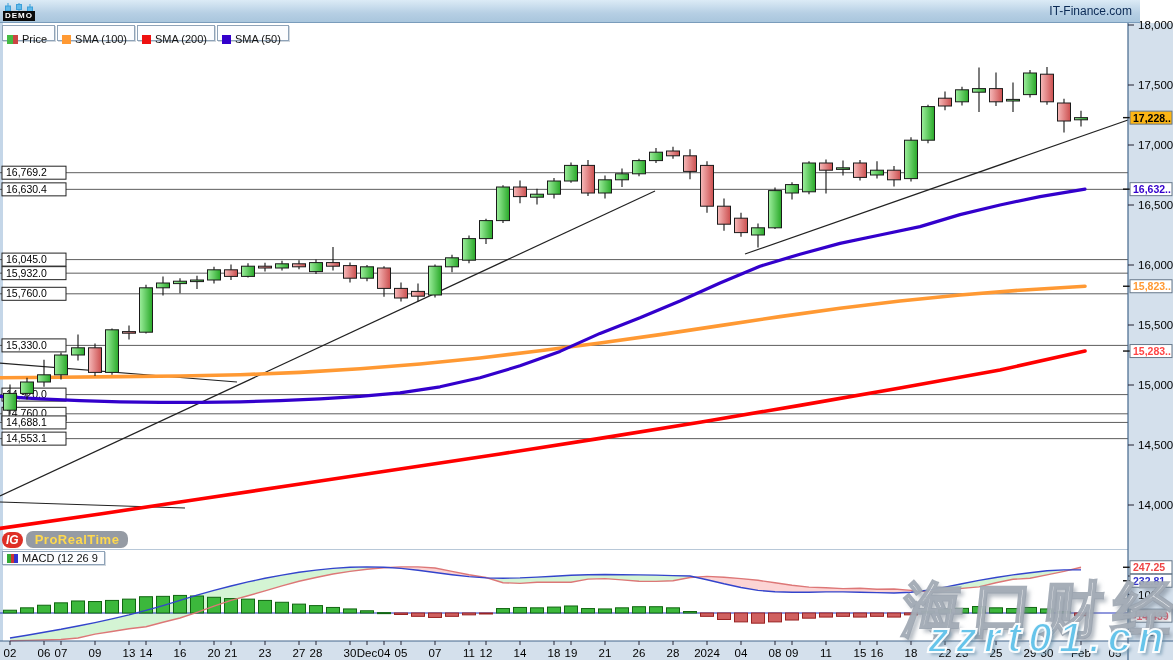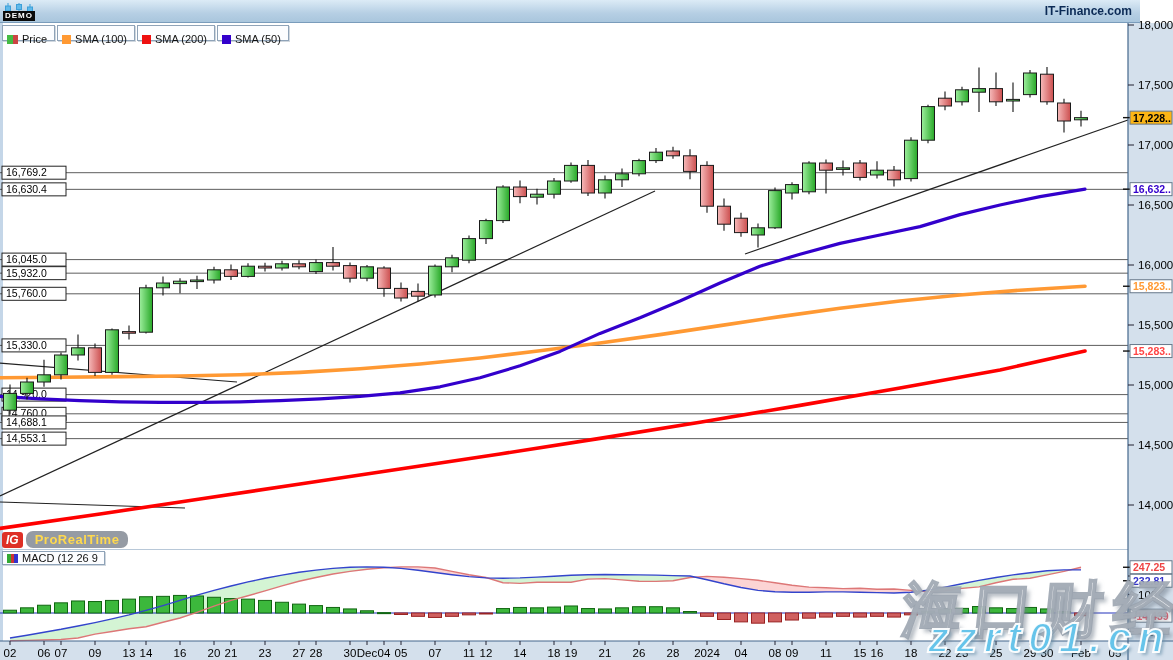--- a/index.html
+++ b/index.html
@@ -7,33 +7,33 @@
   .screen{position:relative;width:1173px;height:660px;background:#fff;overflow:hidden;
           font-family:"Liberation Sans",sans-serif;}
   
   .topbar{position:absolute;left:0;top:0;width:1140px;height:23px;
           background:linear-gradient(#dcebf6,#b6cfe4 60%,#a9c6dd);
           border-bottom:1px solid #7a9cbb;z-index:30;}
   .demo-wrap{position:absolute;left:3px;top:0px;width:34px;height:23px;}
   .demo-badge{position:absolute;left:0;top:11px;background:#0a0a0a;color:#fff;
               font-size:8px;font-weight:bold;letter-spacing:1px;padding:0px 2px;line-height:10px;}
   .tb-title{position:absolute;left:40px;top:4px;font-size:12.5px;font-weight:bold;color:#0b2a55;white-space:nowrap;}
-  .tb-site{position:absolute;right:8px;top:4px;font-size:12px;font-weight:bold;color:#0b2a55;padding-left:16px;}
+  .tb-site{position:absolute;right:8px;top:4px;font-size:12px;font-weight:normal;color:#0b2a55;padding-left:16px;}
   
   .legend{position:absolute;left:2px;top:25px;display:flex;gap:2px;z-index:25;}
   .lg-box{display:flex;align-items:center;gap:4px;background:rgba(252,253,255,.95);
           border:1px solid #8fa3b8;box-shadow:1px 1px 0 rgba(120,140,160,.35);
           padding:13px 7px 1px 4px;font-size:11px;color:#111;height:15px;}
   .sw{display:inline-block;width:9px;height:9px;}
   .sw2{display:inline-flex;width:11px;height:9px;}
   .sw2 i{flex:1;}
   
   .prt{position:absolute;left:2px;top:531px;display:flex;align-items:center;gap:3px;z-index:25;}
   .prt-ig{background:#de2f26;color:#fff;font-weight:bold;font-style:italic;font-size:12px;
-          border-radius:3px;padding:1px 4px;line-height:14px;}
+          border-radius:8px;padding:1px 4px;line-height:14px;}
   .prt-name{background:rgba(130,138,148,.85);color:#ffd94d;font-weight:bold;font-size:13px;
             border-radius:7px;padding:0px 9px;line-height:17px;letter-spacing:.5px;}
   .macd-legend{position:absolute;left:2px;top:551px;display:flex;align-items:center;gap:4px;
                background:rgba(252,253,255,.95);border:1px solid #8fa3b8;
                box-shadow:1px 1px 0 rgba(120,140,160,.35);padding:1px 6px 1px 4px;
                font-size:11px;color:#111;height:14px;z-index:25;}
   .sw3{display:inline-flex;width:11px;height:9px;}
   .sw3 i{flex:1;}
   
   .wm-cn{position:absolute;left:903px;top:570px;font-size:60px;font-weight:bold;

